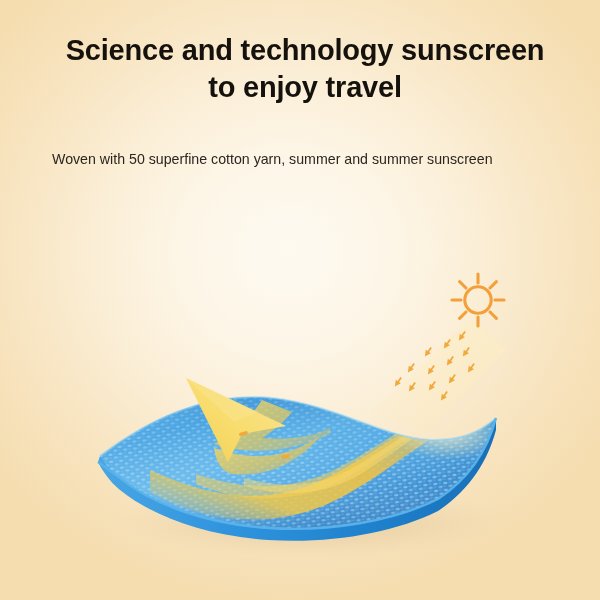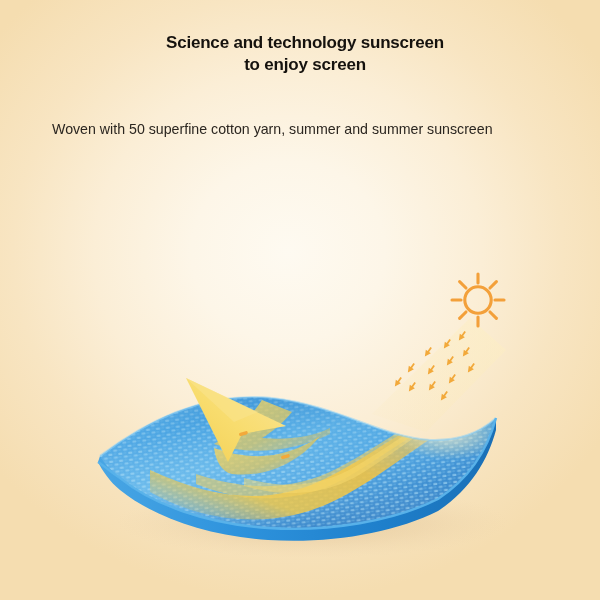--- a/index.html
+++ b/index.html
@@ -35,21 +35,21 @@
     left: 0;
     top: 0;
     width: 600px;
     z-index: 6;
   }
 
   #headline {
     margin: 0;
     padding: 32px 30px 0 40px;
     text-align: center;
-    font-size: 17px;
+    font-size: 29px;
     font-weight: bold;
     line-height: 1.28;
     letter-spacing: -0.2px;
     color: #15120E;
   }
   #headline .hl-line {
     display: block;
     white-space: nowrap;
   }
 
@@ -345,20 +345,20 @@
           <line x1="466" y1="312" x2="459.6" y2="318.4"></line>
         </g>
       </g>
 
     </svg>
   </div>
 
   <div id="text-block">
     <h1 id="headline">
       <span class="hl-line">Science and technology sunscreen</span>
-      <span class="hl-line">to enjoy screen</span>
+      <span class="hl-line">to enjoy travel</span>
     </h1>
     <p id="subcopy">
       <span class="sc-line">Woven with 50 superfine cotton yarn, summer and summer sunscreen</span>
     </p>
   </div>
 
 </div>
 
 </body></html>

